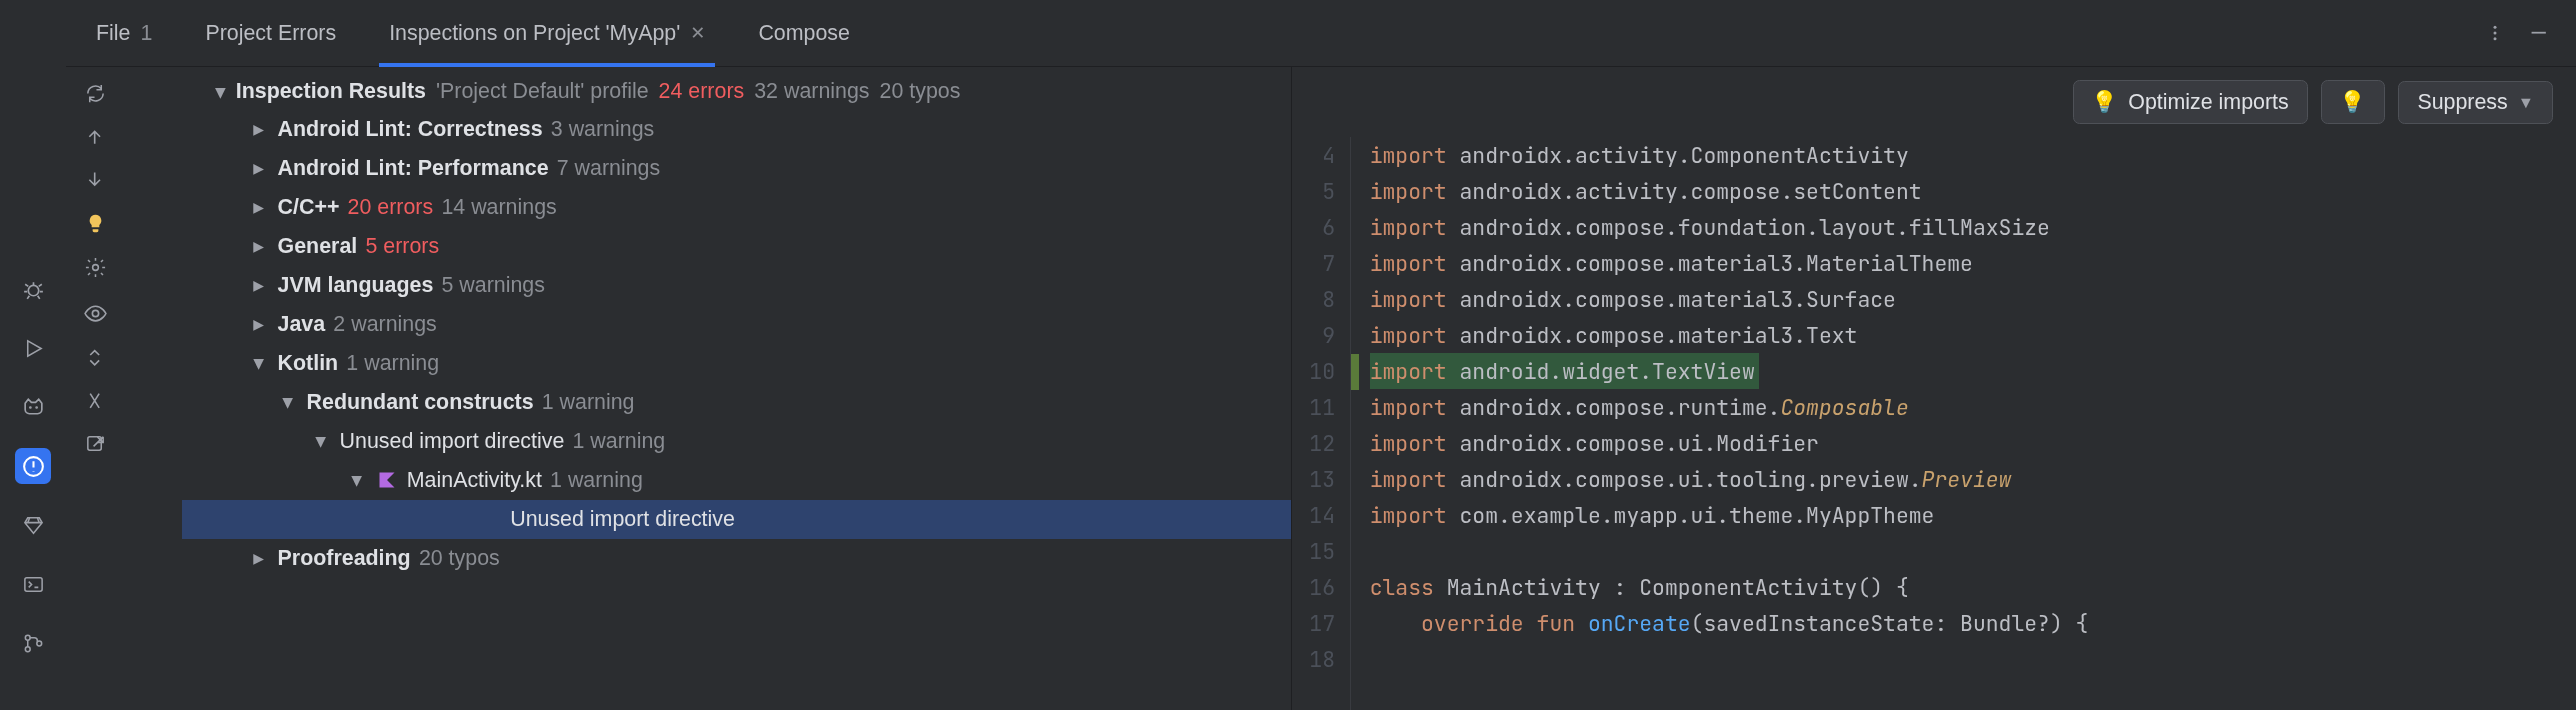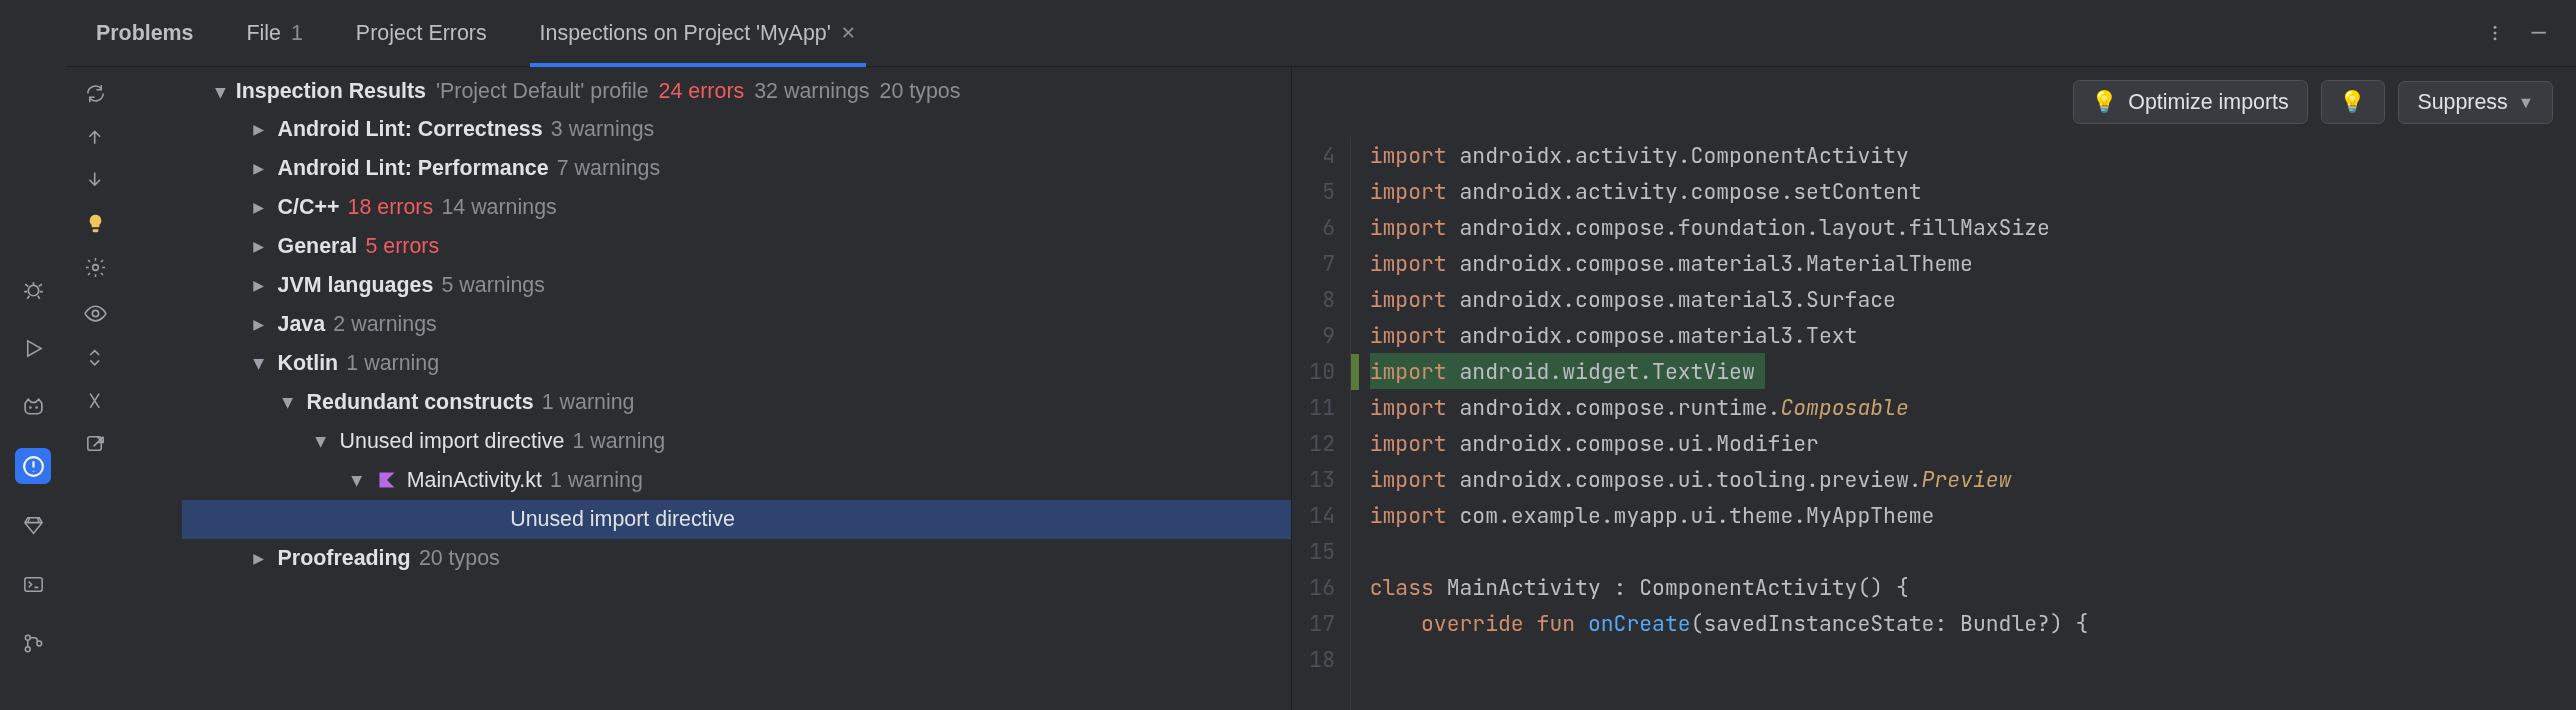--- a/index.html
+++ b/index.html
@@ -151,21 +151,21 @@
   user-select: none;
 }
 .line-nums div { height: 36px; }
 .gutter-strip { width: 11.5px; border-left: 0.8px solid #393b40; position: relative; }
 .gutter-mark {
   position: absolute; left: 0; width: 8.2px; height: 36px;
   background: #5a7a3a;
 }
 .code { flex: 1; padding-left: 8.2px; }
 .code-line { height: 36px; white-space: pre; }
-.code-line.hl { background: #32593d; display: inline-block; padding-right: 10px;}
+.code-line.hl { background: #32593d; display: inline-block; padding-right: 4px;}
 .kw { color: #cf8e6d; }
 .id { color: #bcbec4; }
 .yl { color: #c9a26d; font-style: italic; }
 .fn { color: #56a8f5; }
 .cls { color: #bcbec4; }
 svg { display: block; }
 </style>
 </head>
 <body>
 
@@ -211,34 +211,34 @@
           <circle cx="6" cy="6" r="2.5"></circle>
           <circle cx="6" cy="18" r="2.5"></circle>
           <circle cx="18" cy="12" r="2.5"></circle>
           <path d="M6 8.5v7M8 6h5a3 3 0 0 1 3 3v1"></path>
         </svg>
     </div>
   </div>
 
   <div class="main">
     <div class="tabbar">
-      <div class="tab" style="font-weight:700">
-          <span>Problems</span>
-        </div>
       <div class="tab">
           <span>File</span>
           <span class="count">1</span>
         </div>
       <div class="tab">
           <span>Project Errors</span>
         </div>
       <div class="tab active">
         <span>Inspections on Project 'MyApp'</span>
         <span class="close-x">✕</span>
       </div>
+      <div class="tab">
+          <span>Compose</span>
+        </div>
       <div class="tabbar-right">
         <span>
           <svg width="20" height="20" viewBox="0 0 24 24" fill="currentColor">
               <circle cx="12" cy="5" r="1.8"></circle>
               <circle cx="12" cy="12" r="1.8"></circle>
               <circle cx="12" cy="19" r="1.8"></circle>
             </svg>
         </span>
         <span>
           <svg width="21.4" height="21.4" viewBox="0 0 24 24" stroke="currentColor" stroke-width="2">
@@ -318,21 +318,21 @@
               <span class="meta-warn">3 warnings</span>
             </div>
             <div class="row d0">
               <span class="chev">▸</span>
               <span class="label">Android Lint: Performance</span>
               <span class="meta-warn">7 warnings</span>
             </div>
             <div class="row d0">
               <span class="chev">▸</span>
               <span class="label">C/C++</span>
-              <span class="meta-err">18 errors</span>
+              <span class="meta-err">20 errors</span>
               <span class="meta-warn">14 warnings</span>
             </div>
             <div class="row d0">
               <span class="chev">▸</span>
               <span class="label">General</span>
               <span class="meta-err">5 errors</span>
             </div>
             <div class="row d0">
               <span class="chev">▸</span>
               <span class="label">JVM languages</span>

